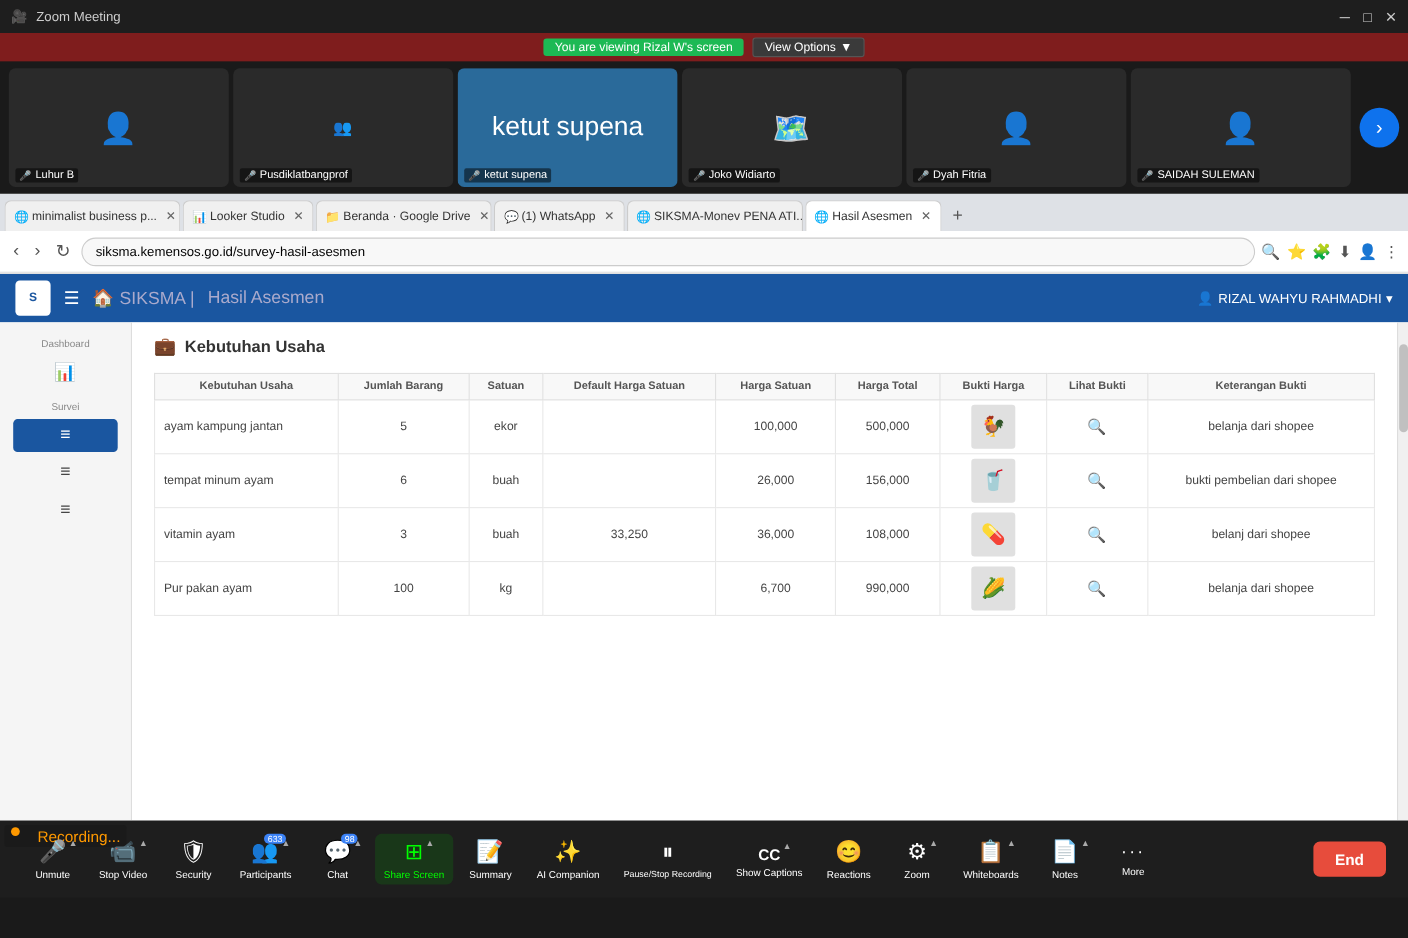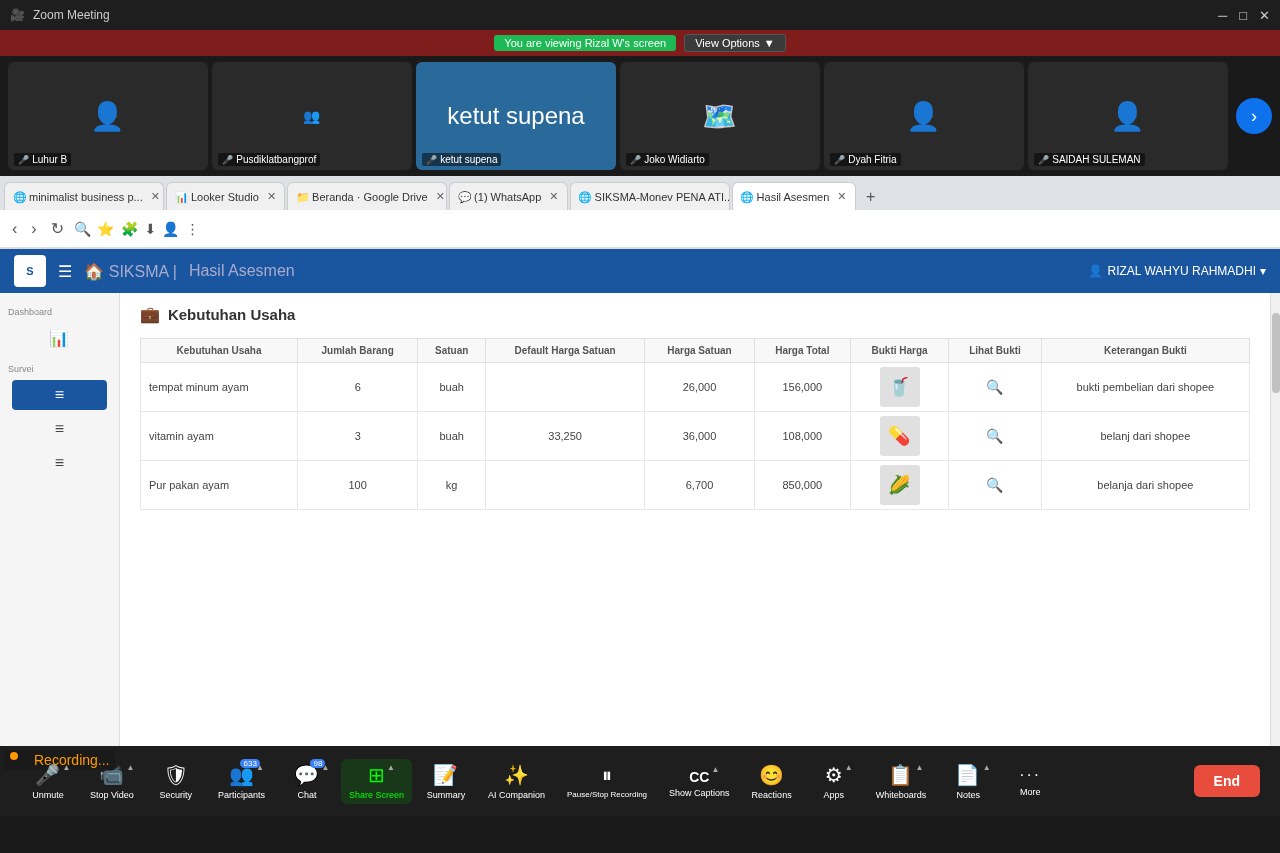--- a/index.html
+++ b/index.html
@@ -222,21 +222,21 @@
       cursor: pointer;
       display: flex; flex-direction: column; align-items: center; gap: 3px;
     }
     .sidebar-item.active { background: #1a56a0; color: white; }
     .sidebar-item .si-icon { font-size: 16px; }
     .sidebar-section-label {
       font-size: 9px;
       color: #888;
       padding: 6px 8px 2px;
       width: 100%;
-      text-align: left;
+      text-align: center;
     }
 
     .main-content {
       flex: 1;
       padding: 12px 20px;
       overflow-y: auto;
       background: white;
     }
     .page-section-title {
       display: flex;
@@ -477,20 +477,21 @@
       <span>Hasil Asesmen</span>
       <span class="close-btn">✕</span>
     </div>
     <div class="new-tab-btn">+</div>
   </div>
 
   <div class="browser-toolbar">
     <span class="nav-btn">‹</span>
     <span class="nav-btn">›</span>
     <span class="nav-btn">↻</span>
+    <input class="address-bar" value="siksma.kemensos.go.id/survey-hasil-asesmen" readonly="" style="">
     <div class="toolbar-icons">
       <span class="toolbar-icon">🔍</span>
       <span class="toolbar-icon">⭐</span>
       <span class="toolbar-icon">🧩</span>
       <span class="toolbar-icon">⬇</span>
       <span class="toolbar-icon">👤</span>
       <span class="toolbar-icon">⋮</span>
     </div>
   </div>
 
@@ -545,20 +546,33 @@
               <th>Satuan</th>
               <th>Default Harga Satuan</th>
               <th>Harga Satuan</th>
               <th>Harga Total</th>
               <th>Bukti Harga</th>
               <th>Lihat Bukti</th>
               <th>Keterangan Bukti</th>
             </tr>
           </thead>
           <tbody id="table-body">
+              <tr>
+      <td>ayam kampung jantan</td>
+      <td>5</td>
+      <td>ekor</td>
+      <td></td>
+      <td>100,000</td>
+      <td>500,000</td>
+      <td>
+        <div class="product-img">🐓</div>
+      </td>
+      <td><span class="zoom-icon">🔍</span></td>
+      <td>belanja dari shopee</td>
+    </tr>
               <tr>
       <td>tempat minum ayam</td>
       <td>6</td>
       <td>buah</td>
       <td></td>
       <td>26,000</td>
       <td>156,000</td>
       <td>
         <div class="product-img">🥤</div>
       </td>
@@ -577,21 +591,21 @@
       </td>
       <td><span class="zoom-icon">🔍</span></td>
       <td>belanj dari shopee</td>
     </tr>
               <tr>
       <td>Pur pakan ayam</td>
       <td>100</td>
       <td>kg</td>
       <td></td>
       <td>6,700</td>
-      <td>850,000</td>
+      <td>990,000</td>
       <td>
         <div class="product-img">🌽</div>
       </td>
       <td><span class="zoom-icon">🔍</span></td>
       <td>belanja dari shopee</td>
     </tr>
             </tbody>
         </table>
       </div>
 
@@ -664,21 +678,21 @@
     </div>
     <div class="tb-btn">
       <div class="tb-icon">😊</div>
       <span>Reactions</span>
     </div>
     <div class="tb-btn">
       <div class="tb-icon" style="position:relative;">
         ⚙
         <span class="tb-arrow">▲</span>
       </div>
-      <span>Apps</span>
+      <span>Zoom</span>
     </div>
     <div class="tb-btn">
       <div class="tb-icon" style="position:relative;">
         📋
         <span class="tb-arrow">▲</span>
       </div>
       <span>Whiteboards</span>
     </div>
     <div class="tb-btn">
       <div class="tb-icon" style="position:relative;">

